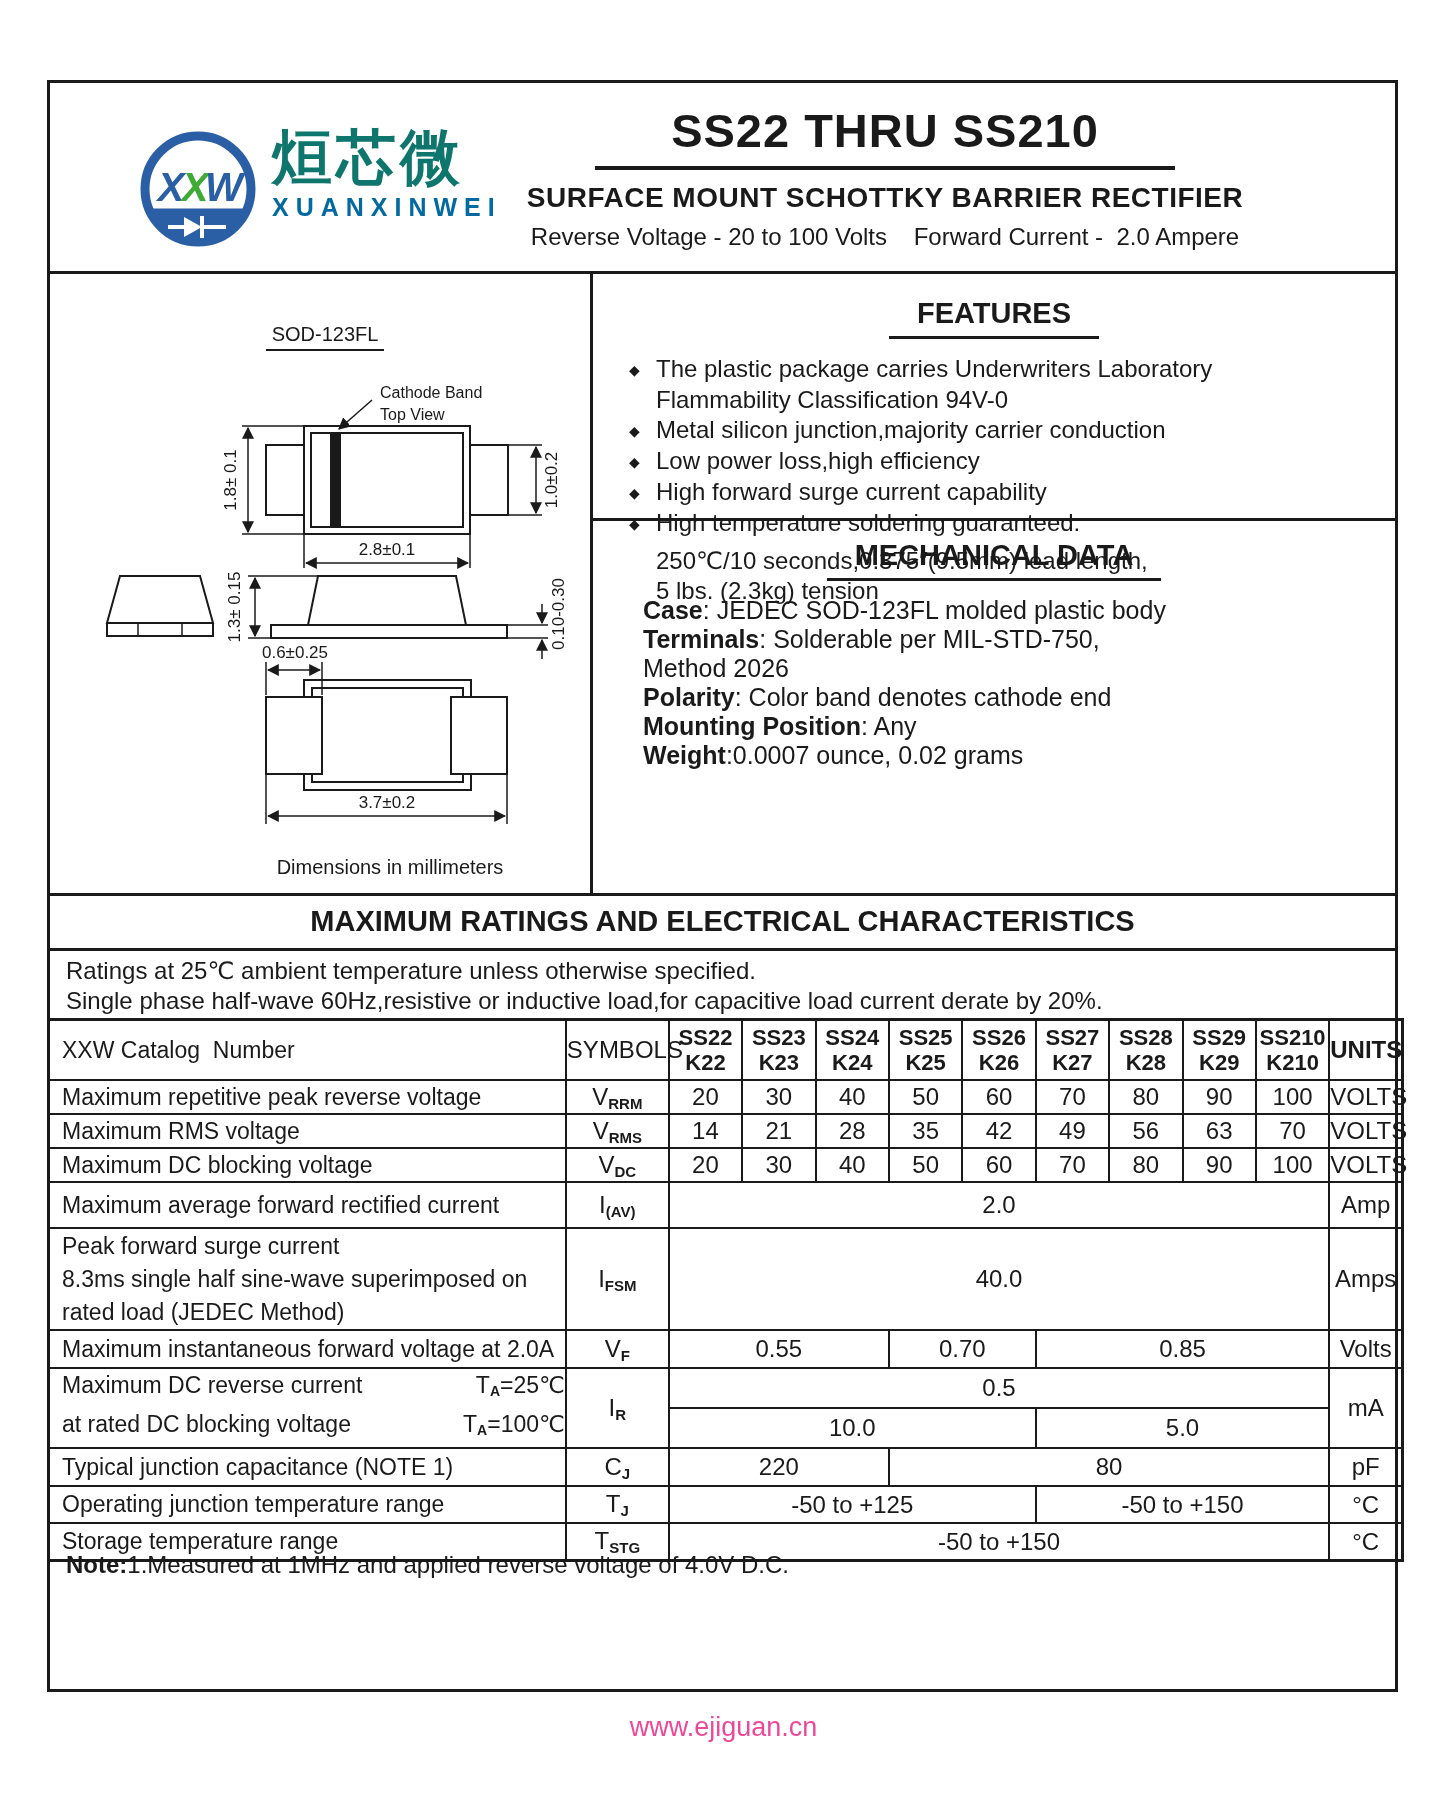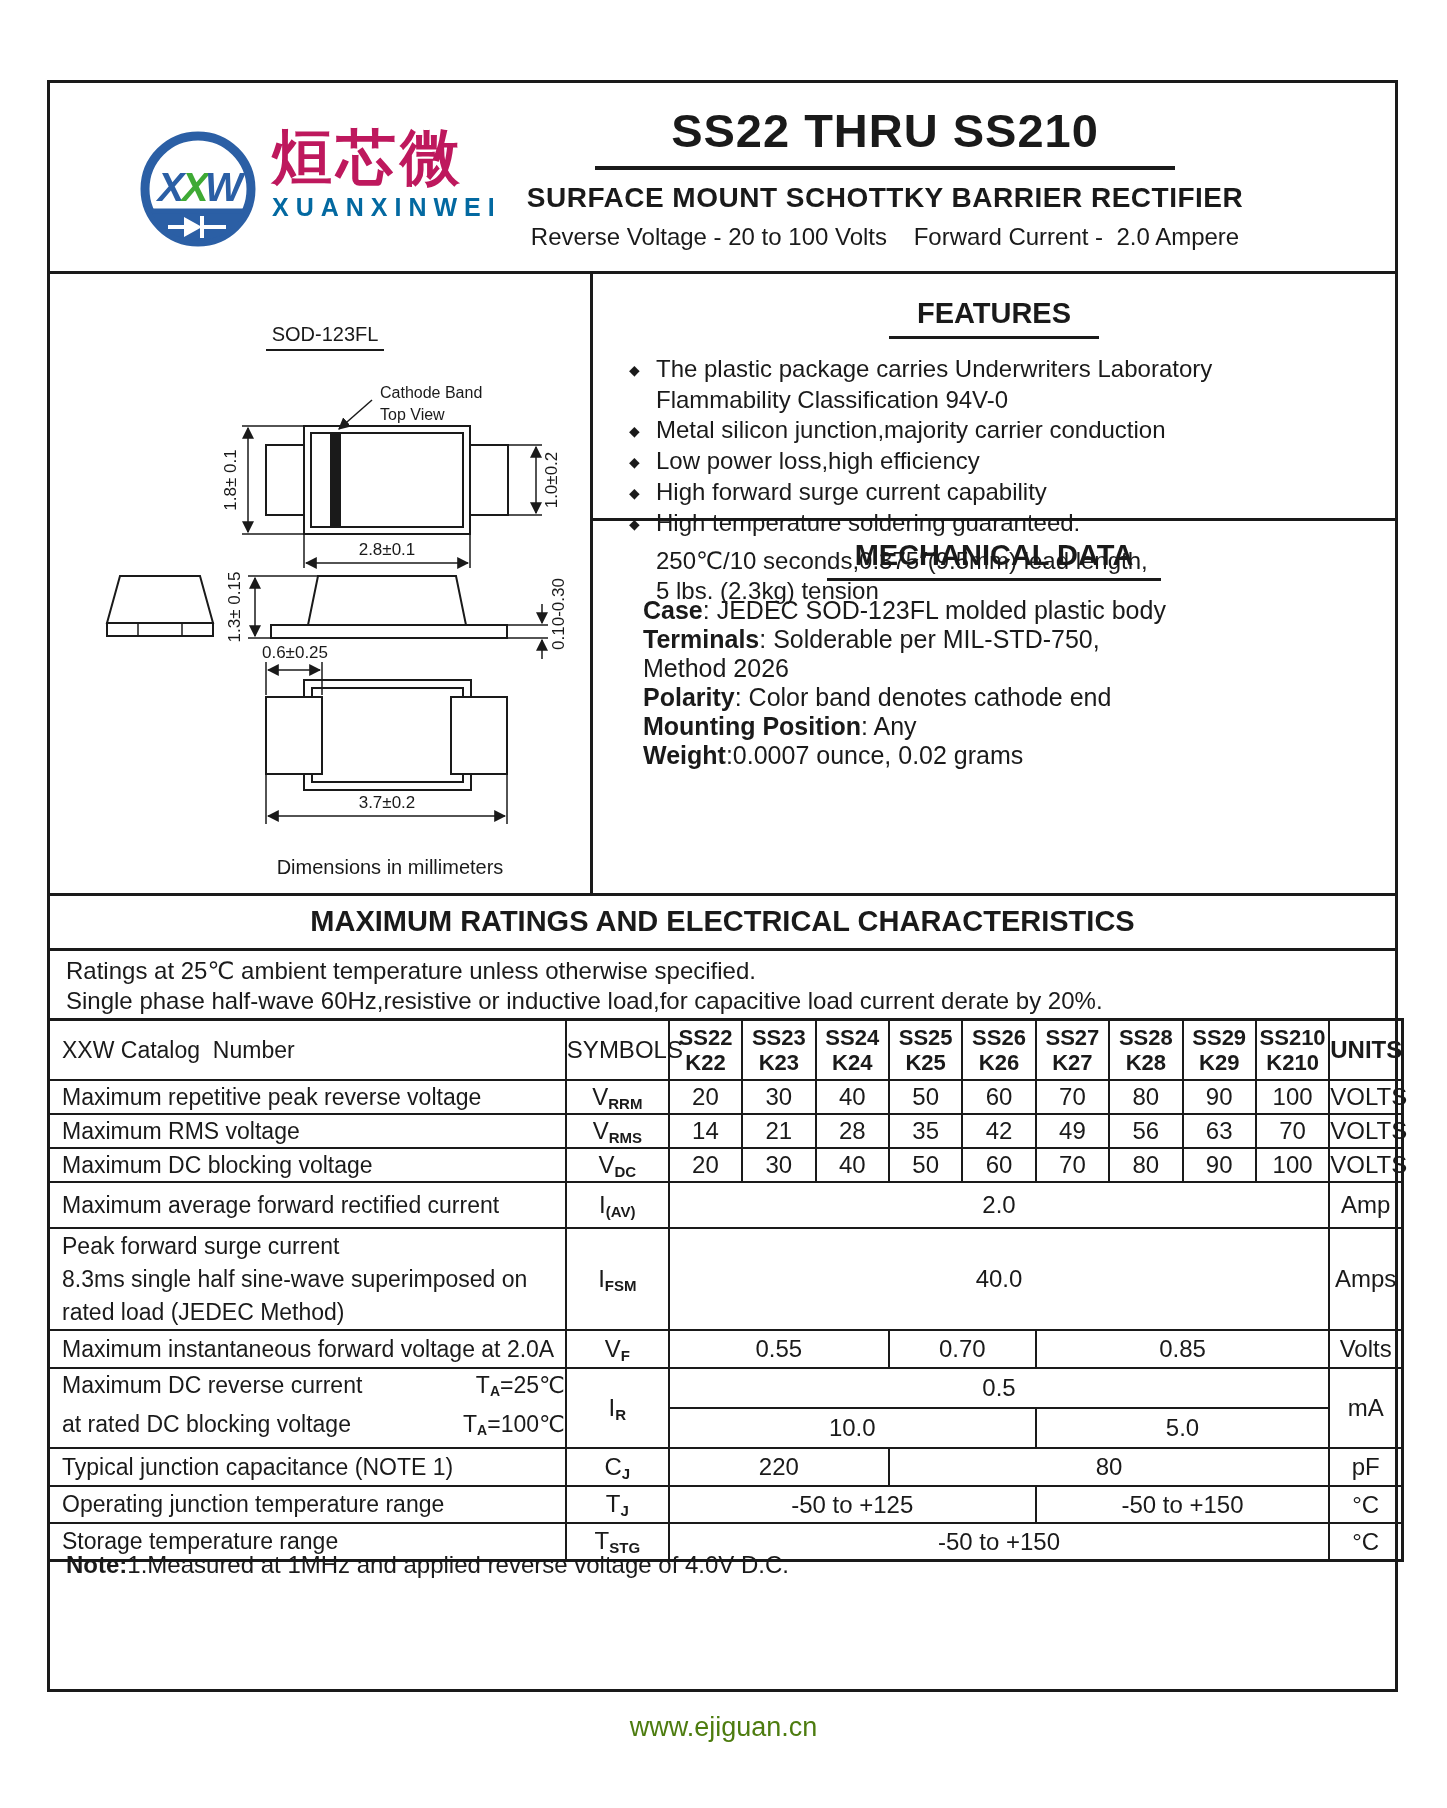--- a/index.html
+++ b/index.html
@@ -6,21 +6,21 @@
   .page{
     position:relative;width:1447px;height:1808px;background:#fff;
     font-family:"Liberation Sans","DejaVu Sans",sans-serif;color:#1a1a1a;overflow:hidden;
   }
   .outer-box{position:absolute;left:47px;top:80px;width:1351px;height:1612px;border:3px solid #1a1a1a;box-sizing:border-box;}
 
   
   .hdr{position:absolute;left:0;top:0;right:0;height:188px;border-bottom:3px solid #1a1a1a;}
   .logo{position:absolute;left:88px;top:44px;display:flex;align-items:flex-start;}
   .logo-text{margin-left:14px;}
-  .logo-cn{font-size:60px;font-weight:bold;line-height:62px;letter-spacing:4px;color:#be185d;}
+  .logo-cn{font-size:60px;font-weight:bold;line-height:62px;letter-spacing:4px;color:#0f766e;}
   .logo-en{font-size:25px;letter-spacing:7px;color:#0369a1;margin-top:4px;font-weight:bold;}
   .title-blk{position:absolute;left:470px;top:22px;width:730px;text-align:center;}
   .doc-title{font-size:47px;font-weight:bold;letter-spacing:1px;line-height:52px;}
   .title-rule{width:580px;border-top:4px solid #1a1a1a;margin:9px auto 12px auto;}
   .doc-sub{font-size:28px;font-weight:bold;letter-spacing:0.5px;}
   .doc-ratings{font-size:24px;margin-top:9px;white-space:pre;}
 
   
   .cols{position:absolute;left:0;top:188px;right:0;height:622px;display:flex;border-bottom:3px solid #1a1a1a;box-sizing:content-box;}
   .col-left{width:540px;border-right:3px solid #1a1a1a;position:relative;flex:none;}
@@ -62,21 +62,21 @@
   .sym{font-size:24px;}
   .sym .sub{font-size:15px;font-weight:bold;vertical-align:-4px;letter-spacing:0;}
   .unit-cell{font-size:21px;}
   .ifsm-lbl div{line-height:33px;}
   .ir-line{display:flex;justify-content:space-between;line-height:33px;}
   .cond .subsm{font-size:14px;font-weight:bold;vertical-align:-3px;}
 
   .note-row{position:absolute;left:16px;top:1468px;font-size:24px;}
   .note-row b{font-weight:bold;}
 
-  .footer{position:absolute;left:0;right:0;top:1712px;text-align:center;font-size:27px;color:#4d7c0f;}
+  .footer{position:absolute;left:0;right:0;top:1712px;text-align:center;font-size:27px;color:#ec4899;}
 
   
   .diagram text{font-family:"Liberation Sans","DejaVu Sans",sans-serif;fill:#1a1a1a;font-size:17px;}
   .diagram .small{font-size:16px;}
   .diagram .dimnote{font-size:20px;}
 </style>
 </head>
 <body>
 
 <div class="page">

